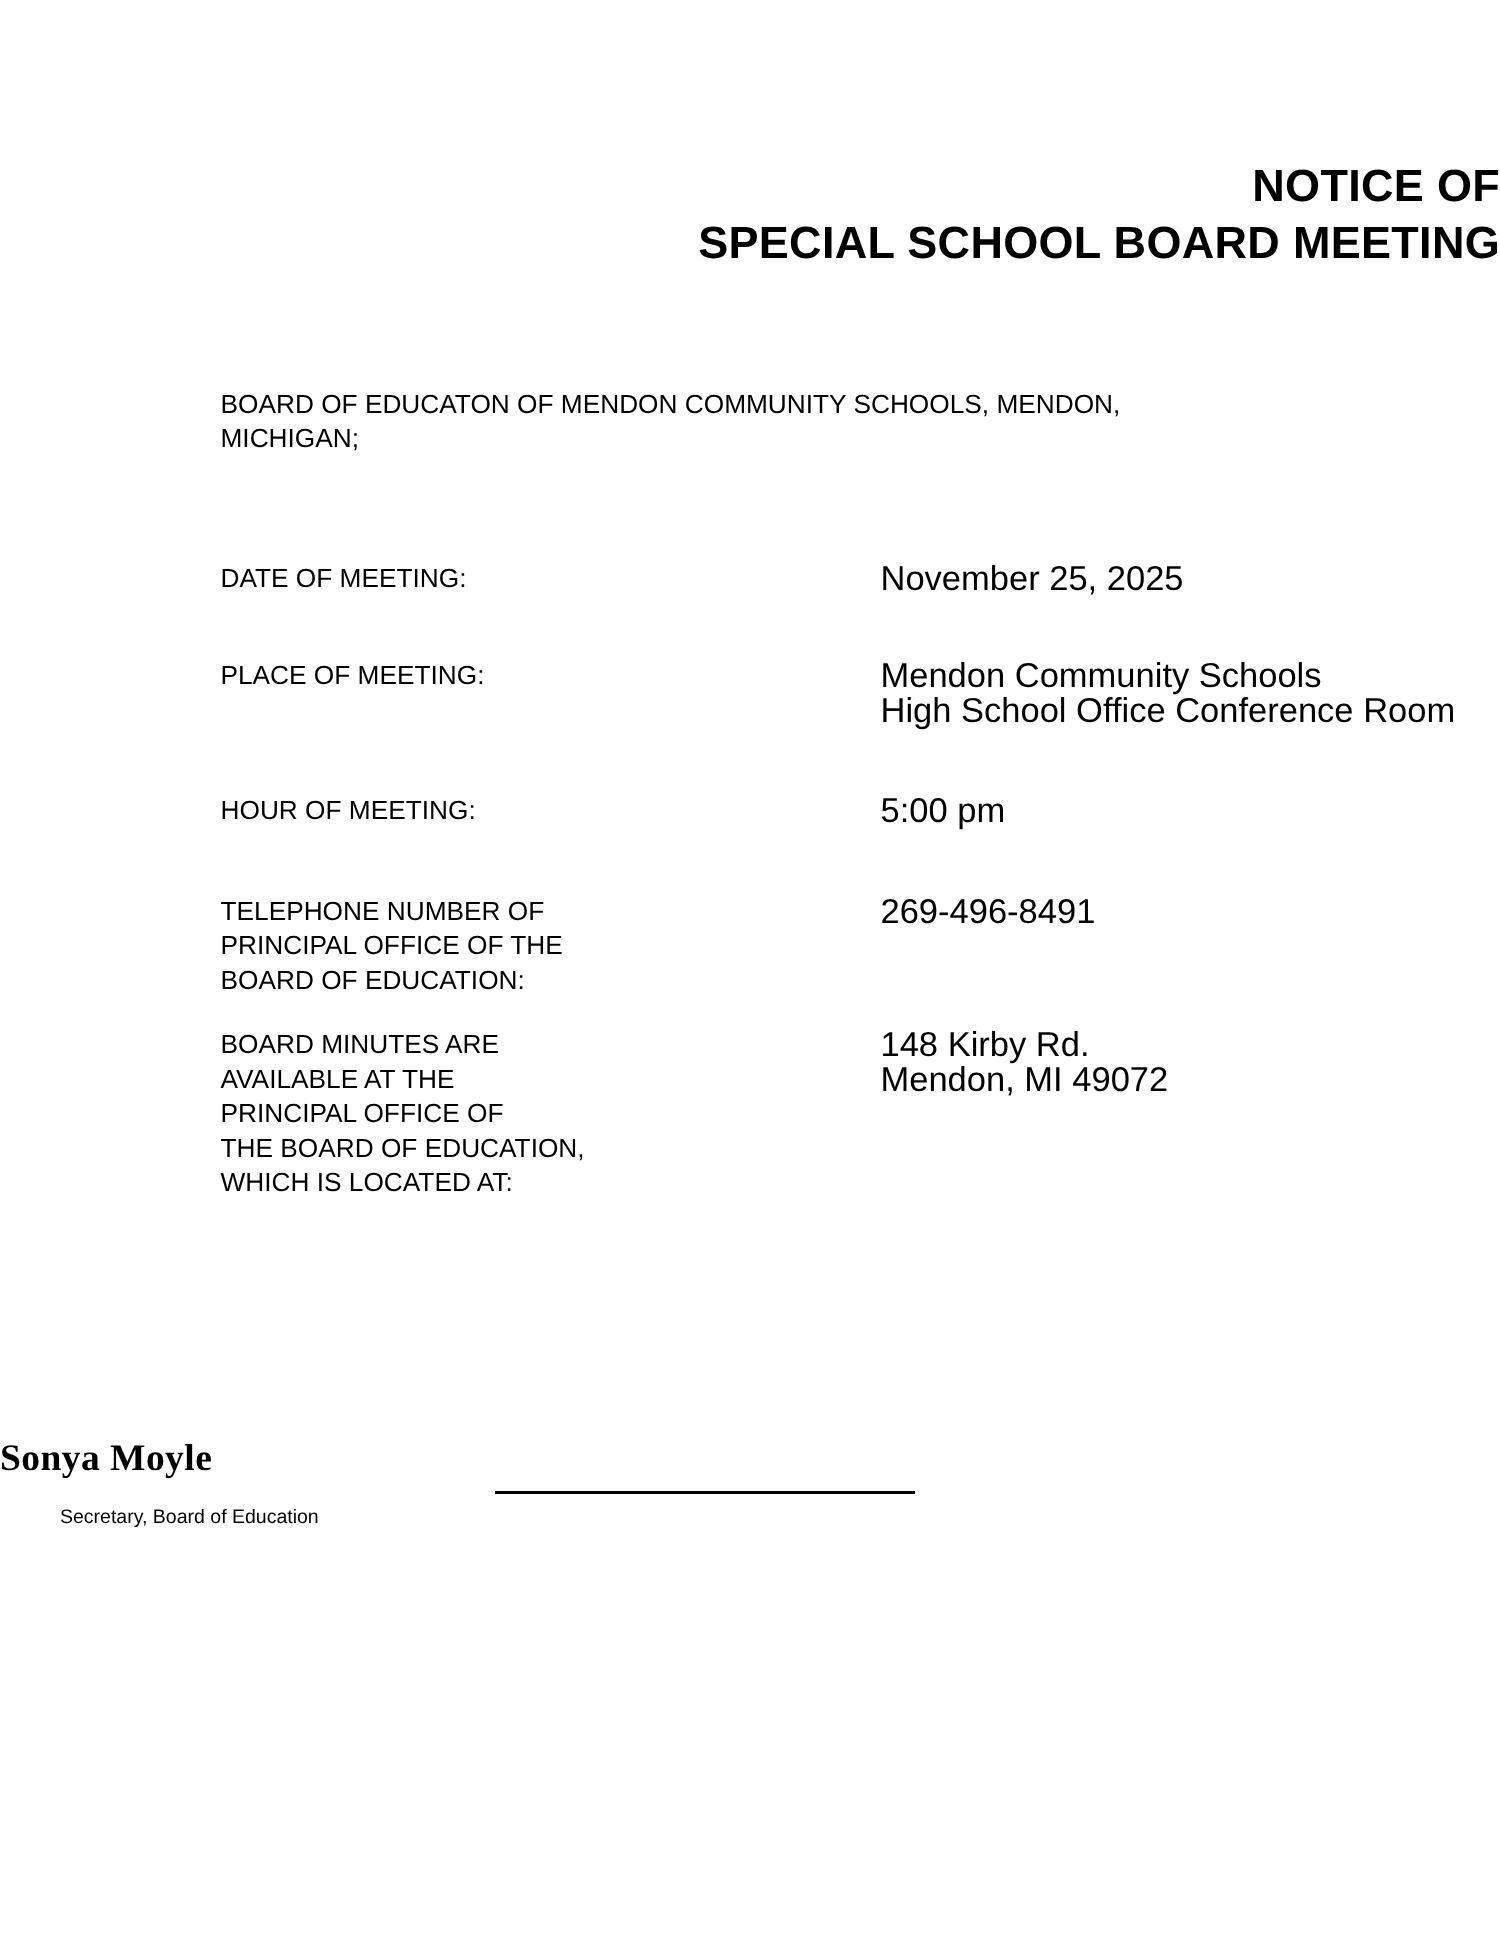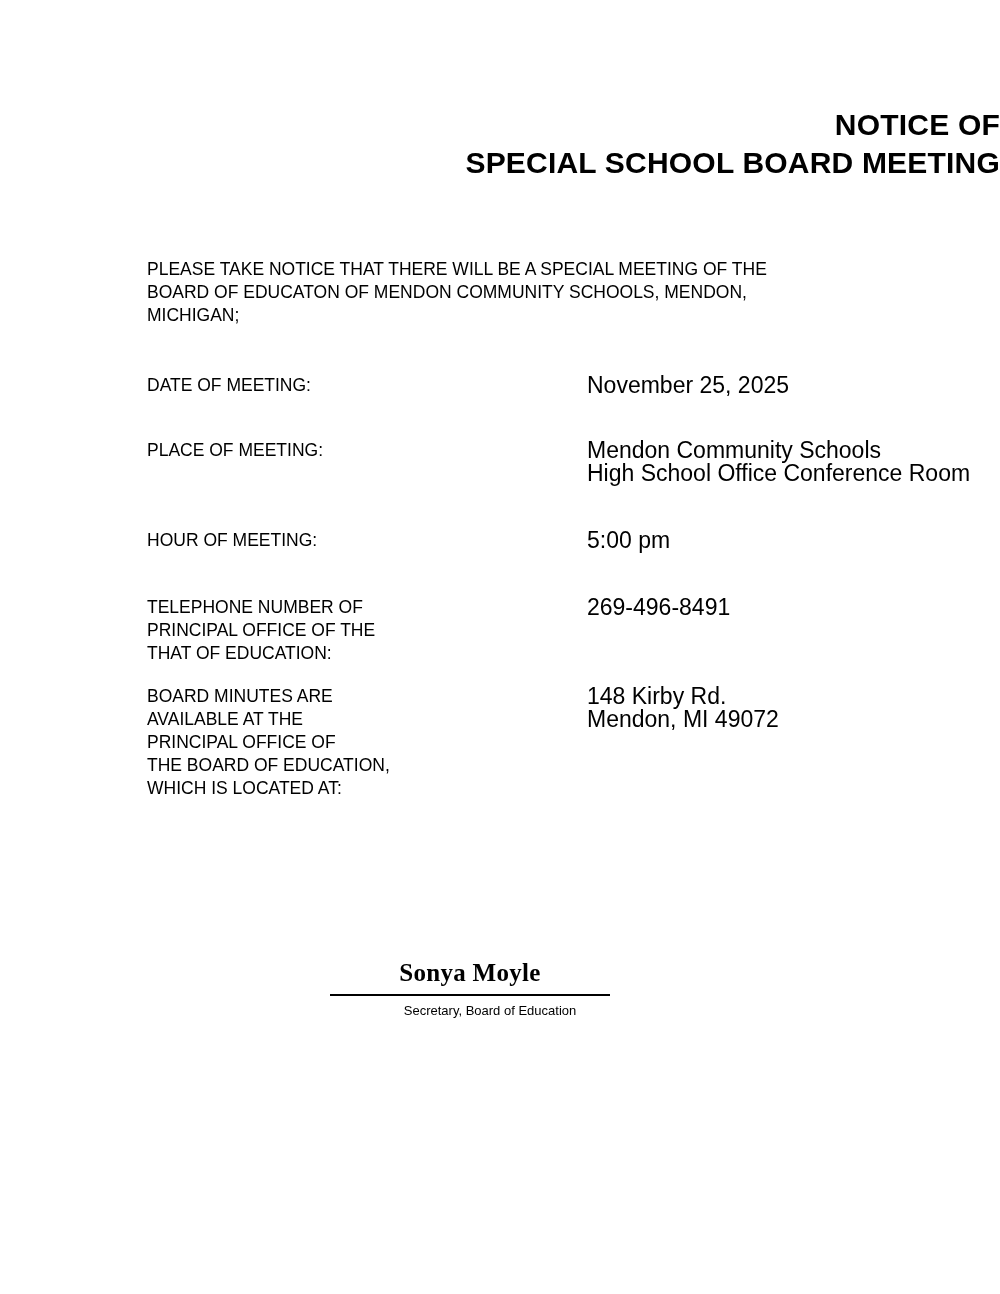--- a/index.html
+++ b/index.html
@@ -81,21 +81,20 @@
     line-height: 23px;
   }
   .lbl-line, .val-line { white-space: nowrap; }
 
   
   .signature {
     position: absolute;
     top: 958px;
     left: 0;
     width: 940px;
-    text-align: center;
   }
   .sig-name {
     font-family: "Liberation Serif", serif;
     font-size: 25px;
     font-weight: bold;
     line-height: 30px;
     letter-spacing: 0.3px;
   }
   .sig-rule {
     width: 280px;
@@ -114,21 +113,20 @@
 <body>
 
 <div class="page">
 
   <div class="title-block">
     <div class="title-line">NOTICE OF</div>
     <div class="title-line">SPECIAL SCHOOL BOARD MEETING</div>
   </div>
 
   <div class="intro">
-    <div class="intro-line">PLEASE TAKE NOTICE THAT THERE WILL BE A SPECIAL MEETING OF THE</div>
     <div class="intro-line">BOARD OF EDUCATON OF MENDON COMMUNITY SCHOOLS, MENDON,</div>
     <div class="intro-line">MICHIGAN;</div>
   </div>
 
   <div class="details">
 
     <div class="row">
       <div class="label">
         <div class="lbl-line">DATE OF MEETING:</div>
       </div>
@@ -153,21 +151,21 @@
       </div>
       <div class="value">
         <div class="val-line">5:00 pm</div>
       </div>
     </div>
 
     <div class="row row-gap-xl">
       <div class="label">
         <div class="lbl-line">TELEPHONE NUMBER OF</div>
         <div class="lbl-line">PRINCIPAL OFFICE OF THE</div>
-        <div class="lbl-line">THAT OF EDUCATION:</div>
+        <div class="lbl-line">BOARD OF EDUCATION:</div>
       </div>
       <div class="value">
         <div class="val-line">269-496-8491</div>
       </div>
     </div>
 
     <div class="row row-gap-sm">
       <div class="label">
         <div class="lbl-line">BOARD MINUTES ARE</div>
         <div class="lbl-line">AVAILABLE AT THE</div>

